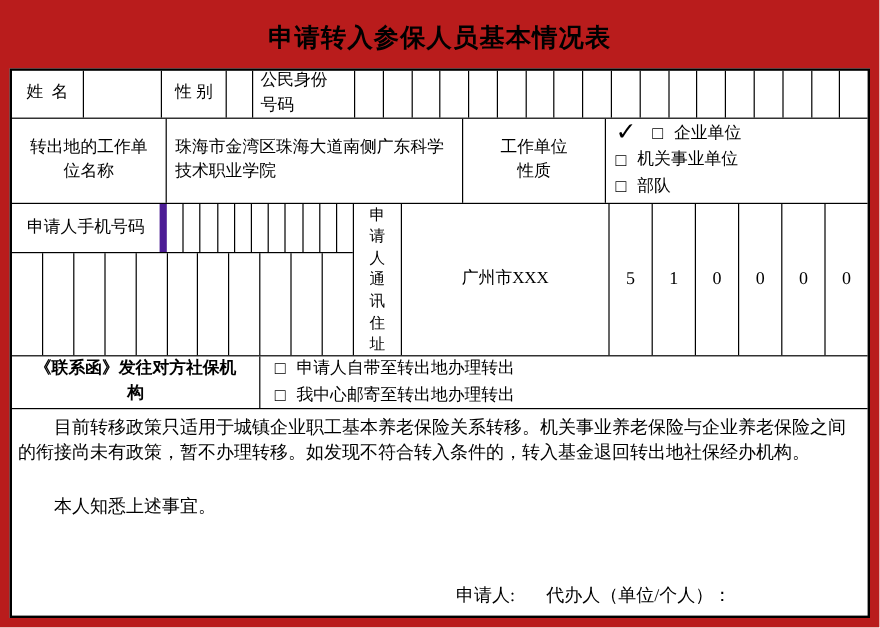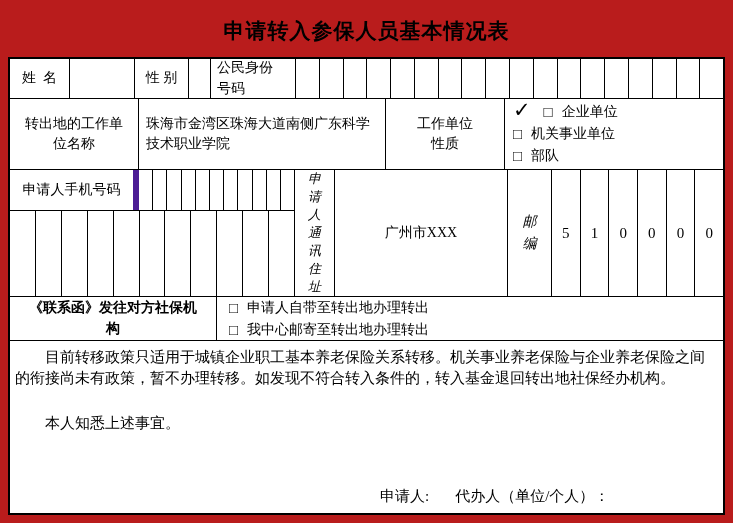--- a/index.html
+++ b/index.html
@@ -54,21 +54,21 @@
   .opt-line { display:flex; align-items:center; line-height:22px; font-size:14px; }
   .check { font-size:21px; font-weight:bold; margin-right:13px; margin-top:-5px; font-family:"DejaVu Sans",sans-serif; }
   .cb { margin-right:9px; font-size:15px; }
   
   .col-left { width:285px; display:flex; flex-direction:column; border-right:1px solid #000; }
   .subrow { display:flex; border-bottom:1px solid #000; width:100%; }
   .subrow:last-child { border-bottom:none; flex:1; }
   .sr3 { height:41px; }
   .subrow .w-l1 { border-right:6px solid #4c1d95; }
   .vlabel { width:40px; }
-  .vlabel .vtext { width:15px; word-break:break-all; line-height:18px; font-size:13px; text-align:center;font-style:italic; }
+  .vlabel .vtext { width:15px; word-break:break-all; line-height:18px; font-size:13px; text-align:center; }
   .addr { width:173px; }
   .postal { width:44px; }
   .postal .vtext { line-height:22px; font-size:14px; }
   .postal-cells { flex:1; }
   
   .w-r5l { width:207px;font-weight:bold; }
   .r5opts {
     flex:1; border-right:none; display:flex; flex-direction:column;
     align-items:flex-start; justify-content:center; padding-left:12px;
   }
@@ -169,23 +169,20 @@
               <div class="gcell"></div>
               <div class="gcell"></div>
               <div class="gcell"></div>
             </div>
         </div>
       </div>
       <div class="cell vlabel">
         <span class="vtext">申请人通讯住址</span>
       </div>
       <div class="cell addr">广州市XXX</div>
-      <div class="cell vlabel postal">
-        <span class="vtext">邮编</span>
-      </div>
       <div class="cells postal-cells">
           <div class="gcell">5</div>
           <div class="gcell">1</div>
           <div class="gcell">0</div>
           <div class="gcell">0</div>
           <div class="gcell">0</div>
           <div class="gcell">0</div>
         </div>
     </div>
 

